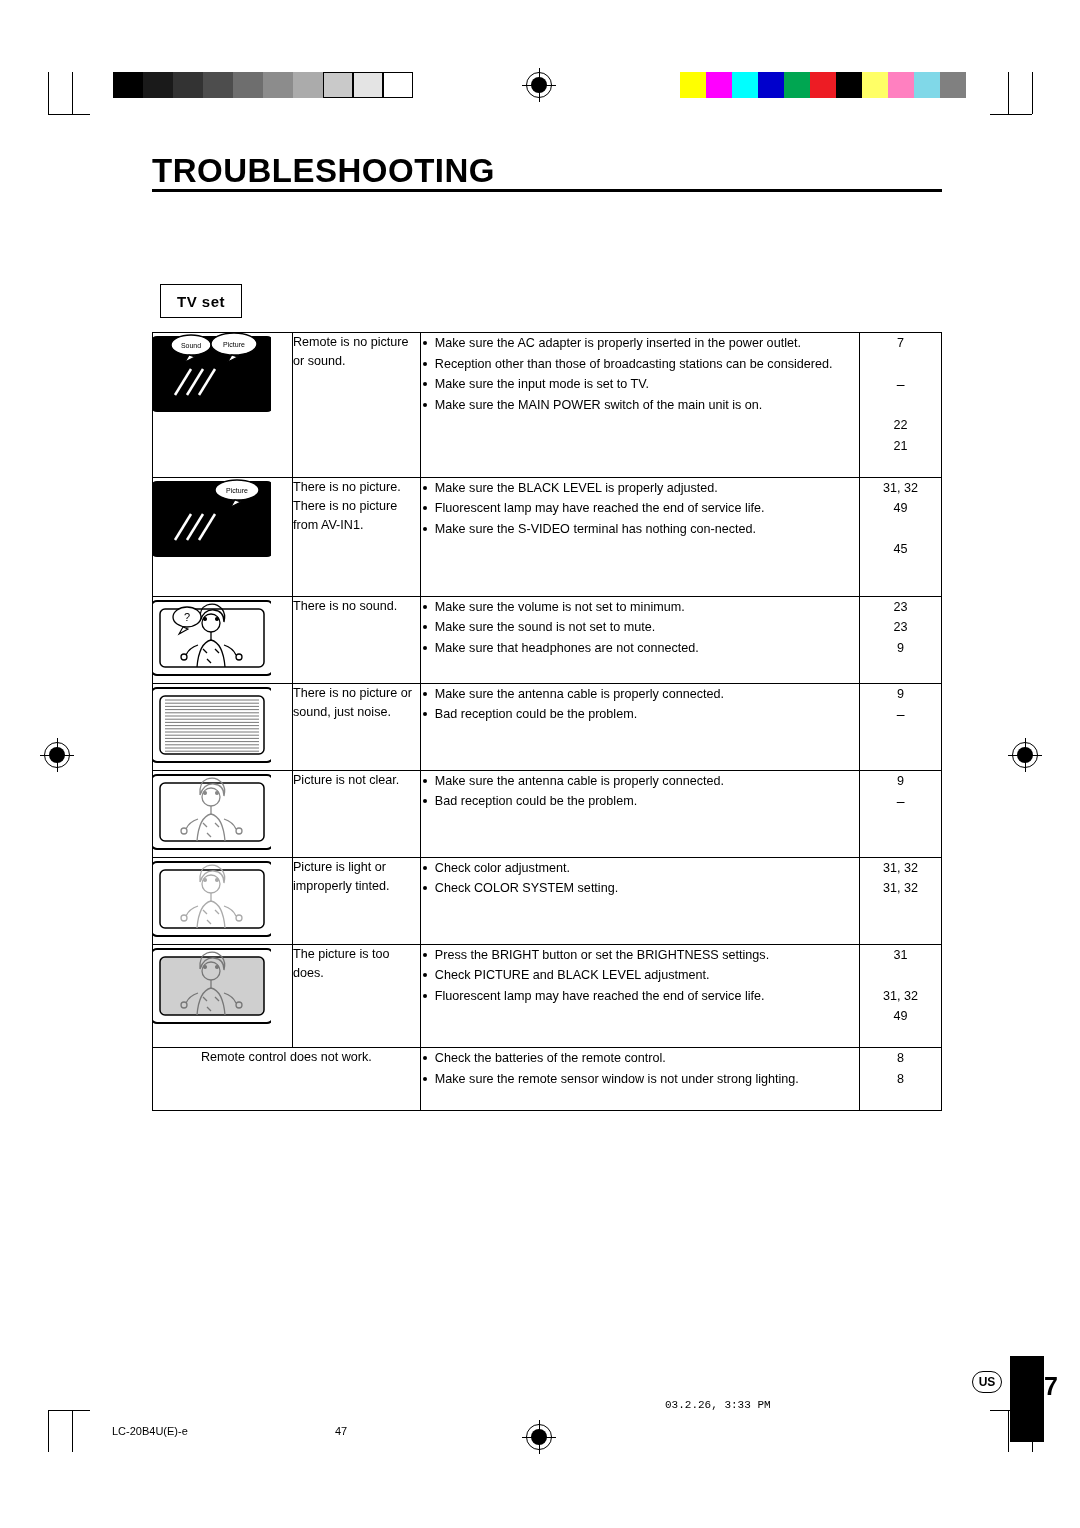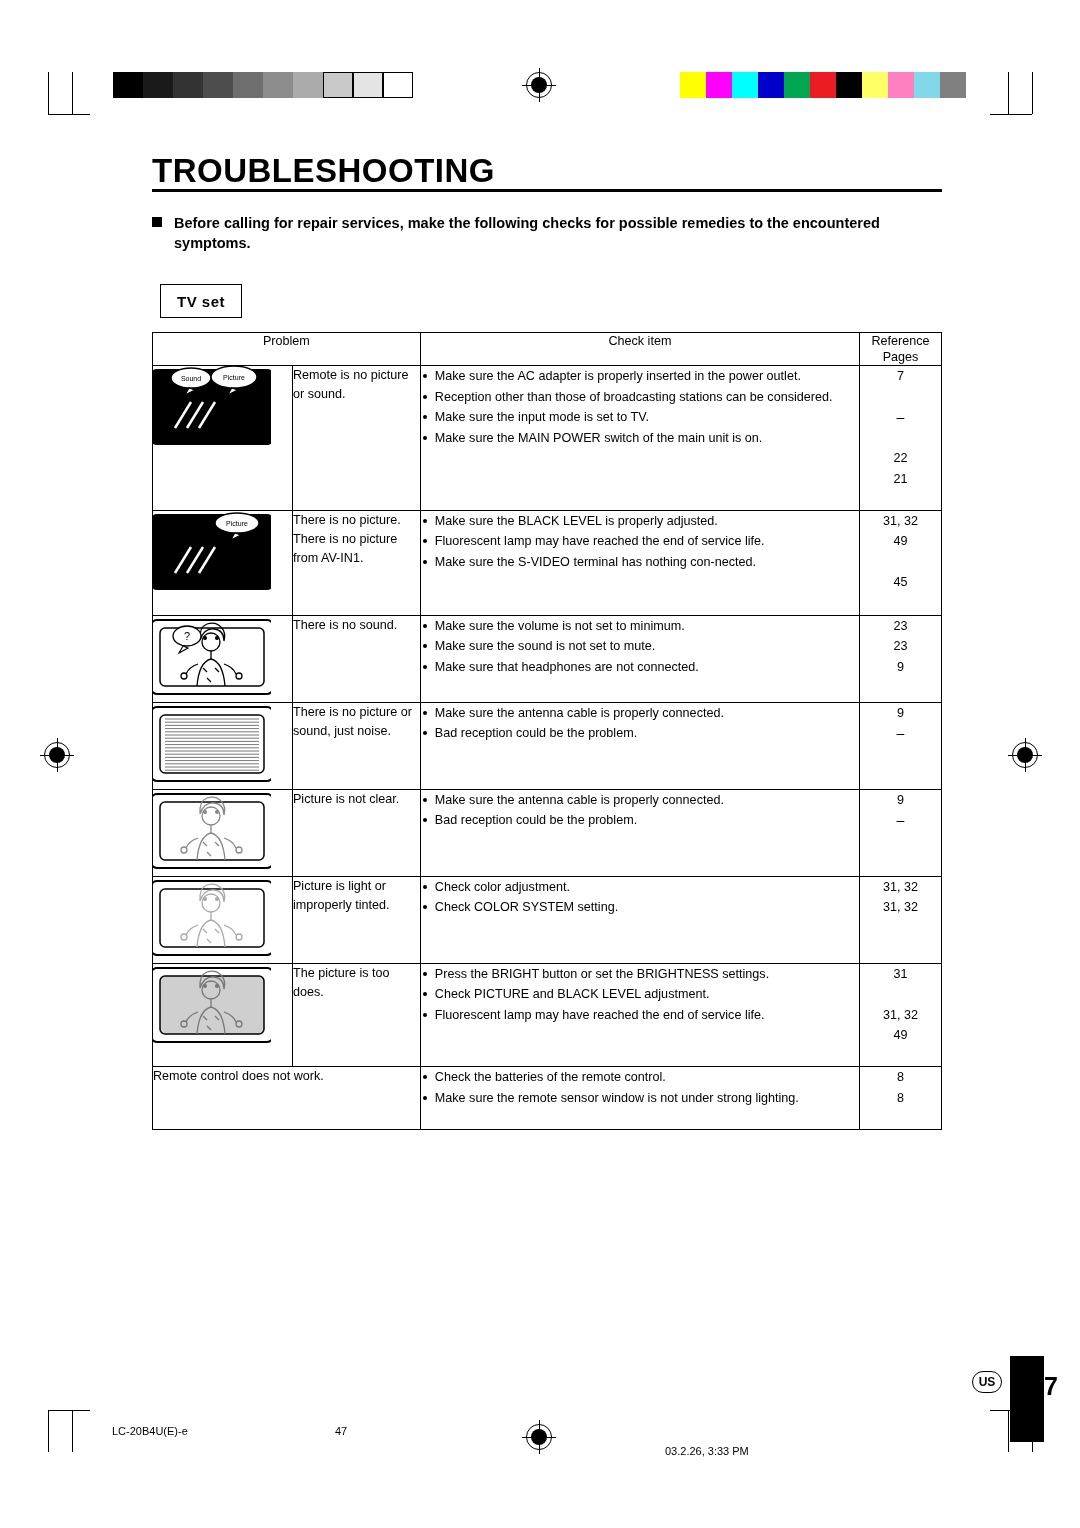--- a/index.html
+++ b/index.html
@@ -149,20 +149,21 @@
     padding: 8px 8px 8px 10px;
   }
   td.ref-cell {
     text-align: center;
     padding: 8px 0 8px 0;
     line-height: 21px;
   }
   td.prob-wide {
     padding: 8px 6px 8px 16px;
     line-height: 19px;
+    text-align: center;
   }
 
   .check-line {
     position: relative;
     padding-left: 14px;
     line-height: 20.5px;
     margin-bottom: 0px;
   }
   .check-line .dotb {
     position: absolute;
@@ -215,21 +216,21 @@
     align-items: center;
     justify-content: center;
   }
 
   .footer-text {
     position: absolute;
     font-size: 11px;
   }
   .f-left  { left: 112px;  top: 1425px; }
   .f-mid   { left: 335px;  top: 1425px; }
-  .f-right { left: 665px;  top: 1445px; }
+  .f-right { left: 665px;  top: 1399px; font-family: Liberation Mono, monospace; }
 </style>
 </head>
 <body>
 
 <div class="page">
 
   <div class="crop" style="left:48px; top:72px;">
     <div class="v" style="left:0; top:0; height:42px;"></div>
     <div class="h" style="left:0; top:42px; width:42px;"></div>
   </div>
@@ -295,43 +296,31 @@
       <span style="background: rgb(0, 0, 0);"></span>
       <span style="background: rgb(255, 255, 102);"></span>
       <span style="background: rgb(255, 128, 192);"></span>
       <span style="background: rgb(128, 216, 232);"></span>
       <span style="background: rgb(128, 128, 128);"></span>
     </div>
 
   <div class="title">TROUBLESHOOTING</div>
   <div class="title-rule"></div>
 
-  <div class="intro">
-    <span class="bullet"></span>
-    <span class="txt">Before calling for repair services, make the following checks for possible remedies to the encountered symptoms.</span>
-  </div>
 
   <div class="tvset">TV set</div>
 
   <table class="tbl">
     <colgroup>
       <col class="c-icon">
         <col class="c-prob">
         <col class="c-check">
         <col class="c-ref">
     </colgroup>
     <tbody id="tbody">
-      <tr class="hdr">
-        <td colspan="2">Problem</td>
-        <td>Check item</td>
-        <td>
-          <div>Reference</div>
-          <div>Pages</div>
-        </td>
-      </tr>
     <tr>
           <td class="icon-cell">
             <div class="tvbox">
               <svg width="118" height="86" viewBox="0 0 118 86">
                 <path d="M4,4 h110 a6,6 0 0 1 6,6 v62 a6,6 0 0 1 -6,6 h-110 a6,6 0 0 1 -6,-6 v-62 a6,6 0 0 1 6,-6 z" fill="#000" stroke="#000" stroke-width="2"></path>
                 <line x1="22" y1="62" x2="38" y2="36" stroke="#fff" stroke-width="2.5"></line>
                 <line x1="34" y1="62" x2="50" y2="36" stroke="#fff" stroke-width="2.5"></line>
                 <line x1="46" y1="62" x2="62" y2="36" stroke="#fff" stroke-width="2.5"></line>
                 <g>
                   <ellipse cx="38" cy="12" rx="20" ry="10" fill="#fff" stroke="#000" stroke-width="1.4"></ellipse>
@@ -378,21 +367,21 @@
           </td>
           <td class="prob-cell">There is no picture. There is no picture from AV-IN1.</td>
           <td class="check-cell">
             <div class="check-line"><span class="dotb"></span>Make sure the BLACK LEVEL is properly adjusted.</div>
             <div class="check-line"><span class="dotb"></span>Fluorescent lamp may have reached the end of service life.</div>
             <div class="check-line"><span class="dotb"></span>Make sure the S-VIDEO terminal has nothing con-nected.</div>
           </td>
           <td class="ref-cell">
             <div class="ref-line">31, 32</div>
             <div class="ref-line" style="margin-bottom: 20.5px;">49</div>
-            <div class="ref-line" style="margin-bottom: 22px;">45</div>
+            <div class="ref-line" style="margin-bottom: 36px;">45</div>
           </td>
         </tr>
         <tr>
           <td class="icon-cell">
             <div class="tvbox">
               <svg width="118" height="86" viewBox="0 0 118 86">
                 <path d="M4,4 h110 a6,6 0 0 1 6,6 v62 a6,6 0 0 1 -6,6 h-110 a6,6 0 0 1 -6,-6 v-62 a6,6 0 0 1 6,-6 z" fill="#fff" stroke="#000" stroke-width="2"></path>
                 <path d="M12,12 h94 a5,5 0 0 1 5,5 v48 a5,5 0 0 1 -5,5 h-94 a5,5 0 0 1 -5,-5 v-48 a5,5 0 0 1 5,-5 z" fill="#fff" stroke="#000" stroke-width="1.5"></path>
                 <g stroke="#000" stroke-width="1.3" fill="none">
                   <circle cx="58" cy="26" r="9"></circle>

